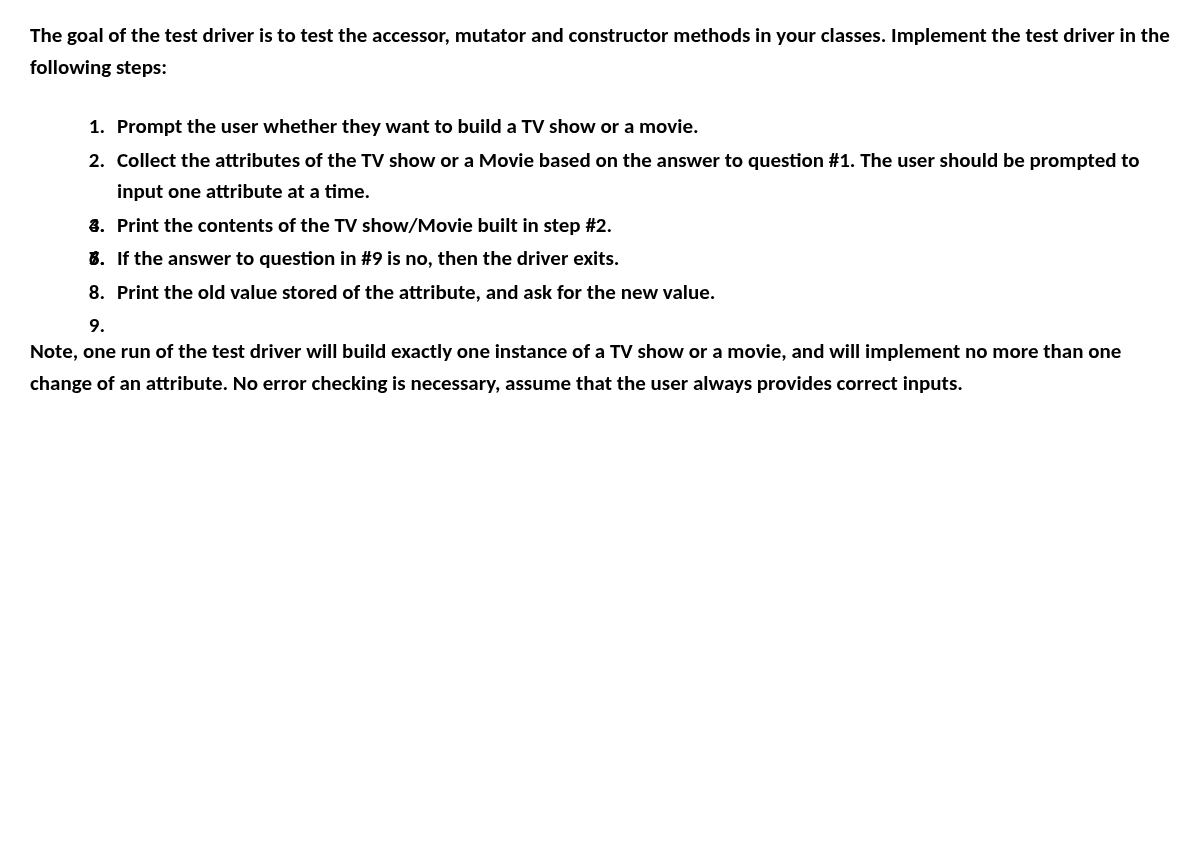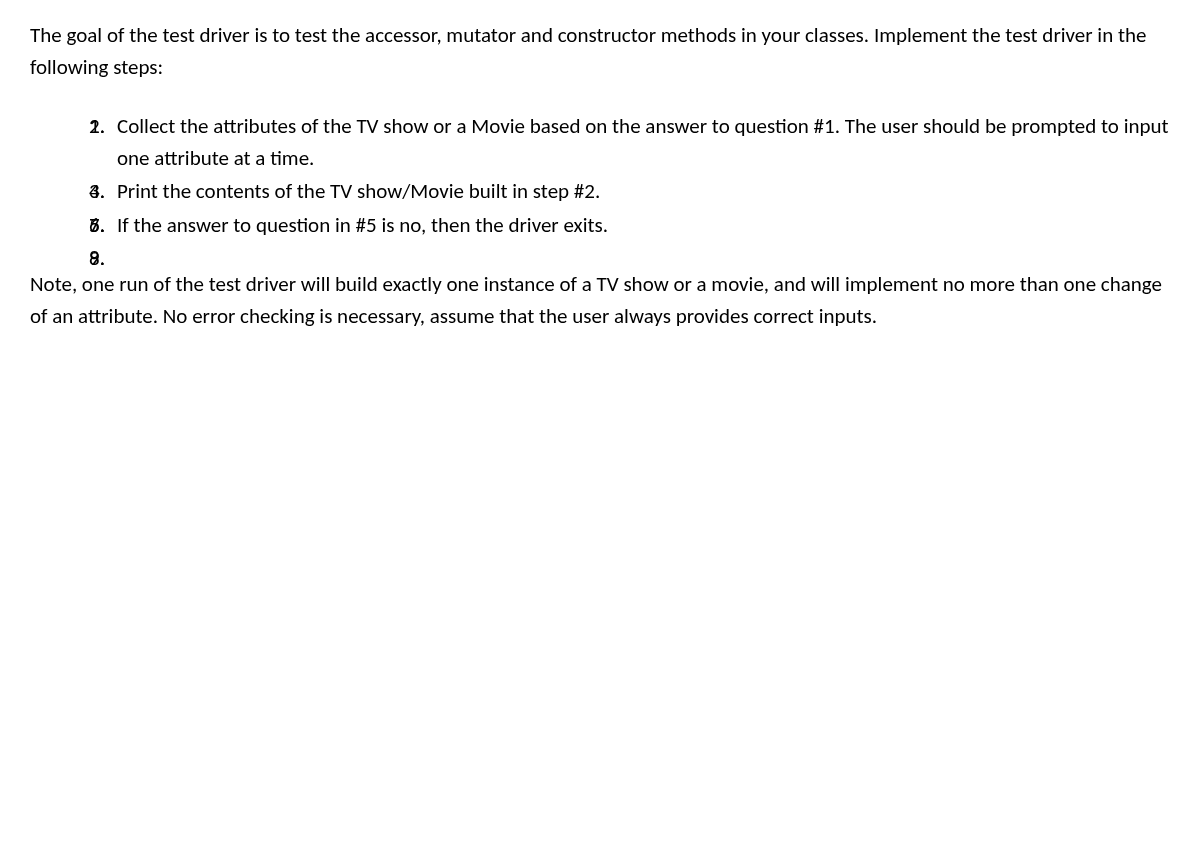--- a/index.html
+++ b/index.html
@@ -1,18 +1,19 @@
 <!DOCTYPE html>
 <html><head>
   <meta charset="utf-8">
   <style>
     * {
       margin: 0;
       padding: 0;
       box-sizing: border-box;
+      font-weight: bold;
     }
     body {
       font-family: Calibri, "Segoe UI", Arial, sans-serif;
       font-size: 21px;
       line-height: 1.5;
       color: #000;
       background: #fff;
       padding: 20px 30px 30px 30px;
       width: 1200px;
     }
@@ -41,43 +42,45 @@
     }
   </style>
 </head>
 <body>
 
 <p class="intro-paragraph">The goal of the test driver is to test the accessor, mutator and constructor methods in your classes. Implement the test driver in the following steps:</p>
 
 <ol class="ordered-list">
   <li class="list-item">
     <span class="list-number">1.</span>
+    <span>Prompt the user whether they want to build a TV show or a movie.</span>
   </li>
   <li class="list-item">
     <span class="list-number">2.</span>
     <span>Collect the attributes of the TV show or a Movie based on the answer to question #1. The user should be prompted to input one attribute at a time.</span>
   </li>
   <li class="list-item">
     <span class="list-number">3.</span>
   </li>
   <li class="list-item">
     <span class="list-number">4.</span>
     <span>Print the contents of the TV show/Movie built in step #2.</span>
   </li>
   <li class="list-item">
     <span class="list-number">5.</span>
   </li>
   <li class="list-item">
     <span class="list-number">6.</span>
   </li>
   <li class="list-item">
     <span class="list-number">7.</span>
-    <span>If the answer to question in #5 is no, then the driver exits.</span>
+    <span>If the answer to question in #9 is no, then the driver exits.</span>
   </li>
   <li class="list-item">
     <span class="list-number">8.</span>
+    <span>Print the old value stored of the attribute, and ask for the new value.</span>
   </li>
   <li class="list-item">
     <span class="list-number">9.</span>
   </li>
 </ol>
 
 <p class="note-paragraph">Note, one run of the test driver will build exactly one instance of a TV show or a movie, and will implement no more than one change of an attribute. No error checking is necessary, assume that the user always provides correct inputs.</p>
 
 </body></html>

